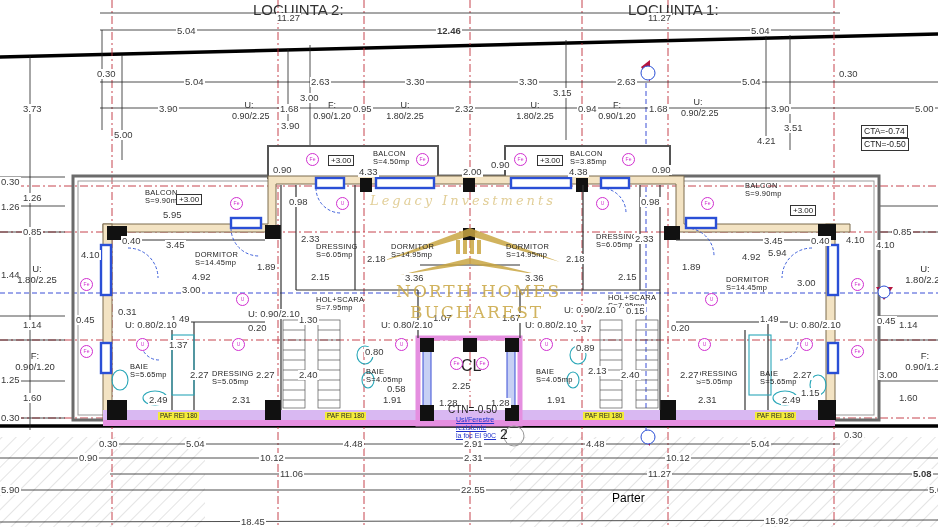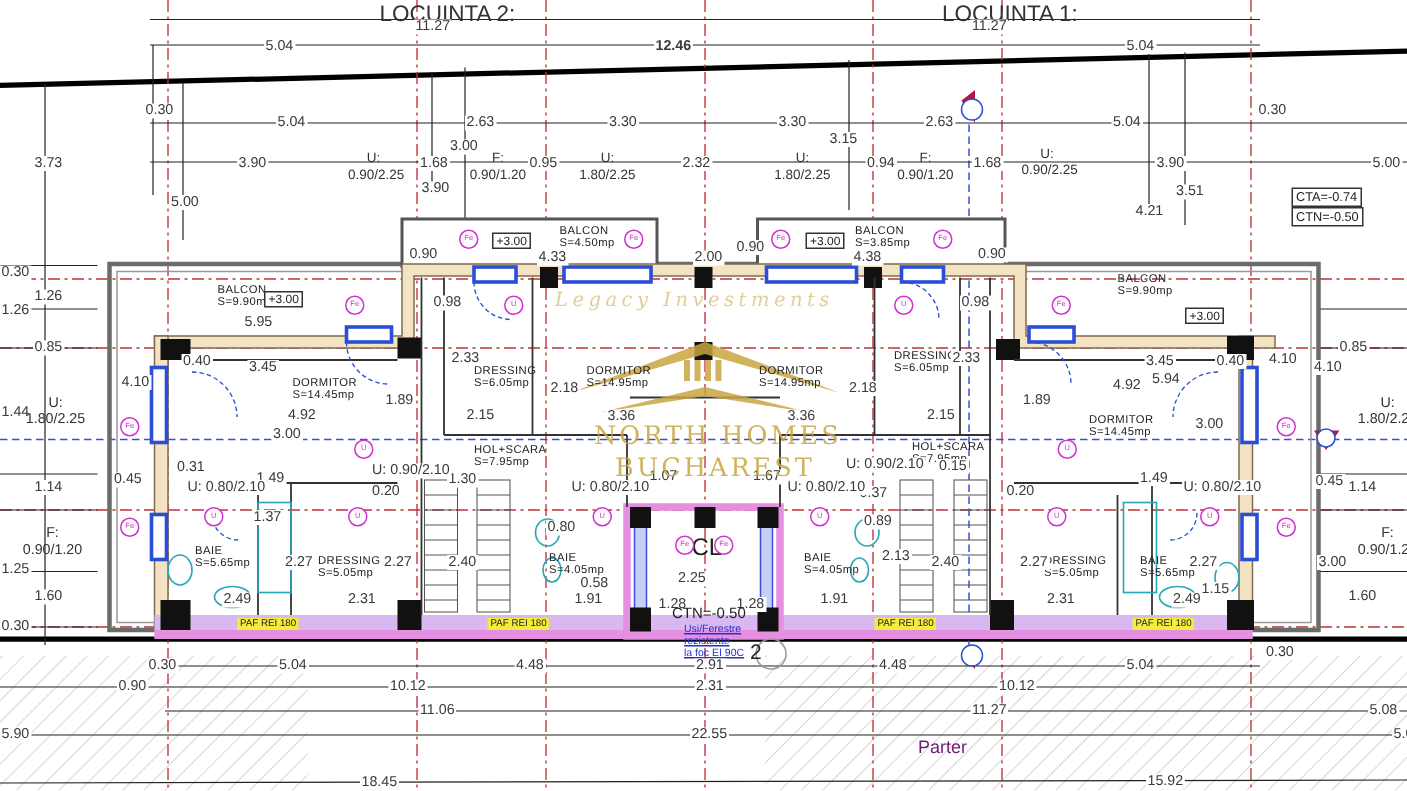--- a/index.html
+++ b/index.html
@@ -421,19 +421,19 @@
 <div class="t dim" style="left:463px;top:439px;">2.91</div>
 <div class="t dim" style="left:585px;top:439px;">4.48</div>
 <div class="t dim" style="left:750px;top:439px;">5.04</div>
 <div class="t dim" style="left:843px;top:430px;">0.30</div>
 <div class="t dim" style="left:78px;top:453px;">0.90</div>
 <div class="t dim" style="left:259px;top:453px;">10.12</div>
 <div class="t dim" style="left:463px;top:453px;">2.31</div>
 <div class="t dim" style="left:665px;top:453px;">10.12</div>
 <div class="t dim" style="left:279px;top:469px;">11.06</div>
 <div class="t dim" style="left:647px;top:469px;">11.27</div>
-<div class="t dim" style="left:912px;top:469px;">5.08</div>
+<div class="t dim" style="left:912px;top:469px;font-weight:bold;">5.08</div>
 <div class="t dim" style="left:0px;top:485px;">5.90</div>
 <div class="t dim" style="left:460px;top:485px;">22.55</div>
 <div class="t dim" style="left:928px;top:485px;">5.00</div>
-<div class="t" style="left:612px;top:492px;font-size:12px;color:#701a75;">Parter</div>
+<div class="t" style="left:612px;top:492px;font-size:12px;color:#000000;">Parter</div>
 <div class="t dim" style="left:240px;top:517px;">18.45</div>
 <div class="t dim" style="left:764px;top:516px;">15.92</div>
 
 </body></html>

